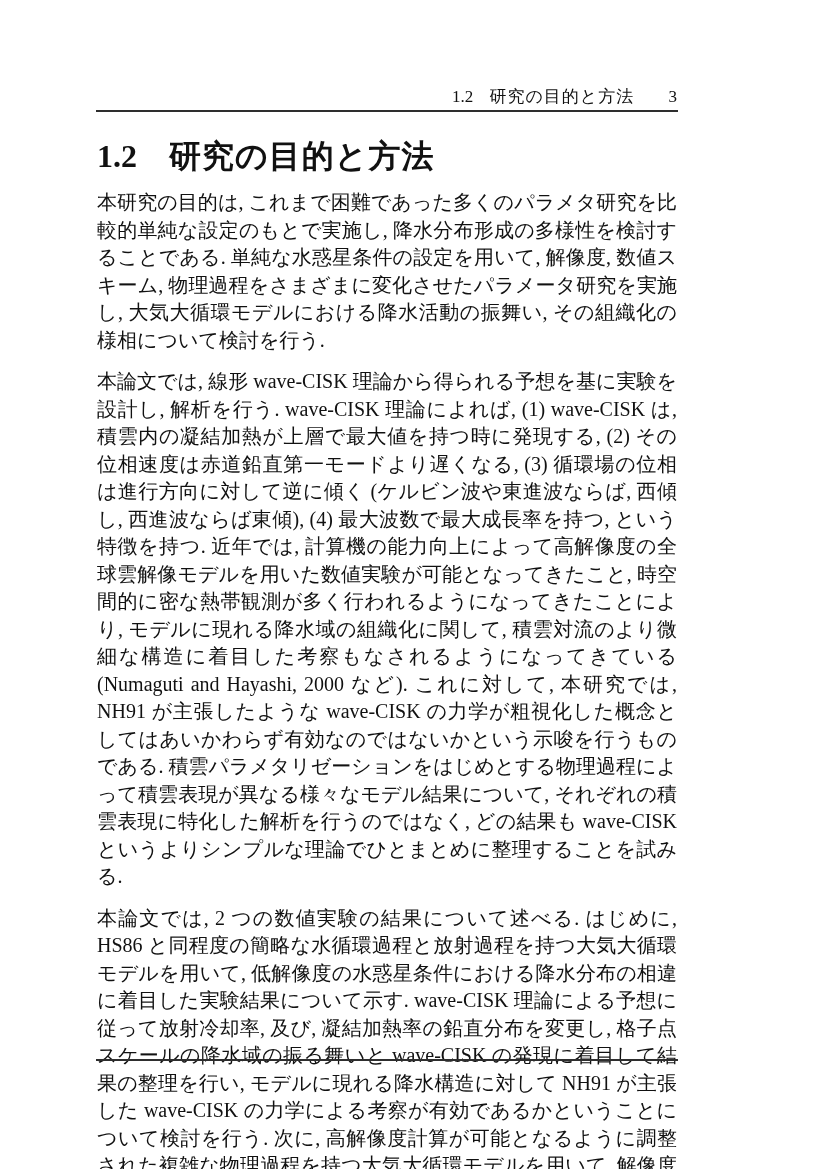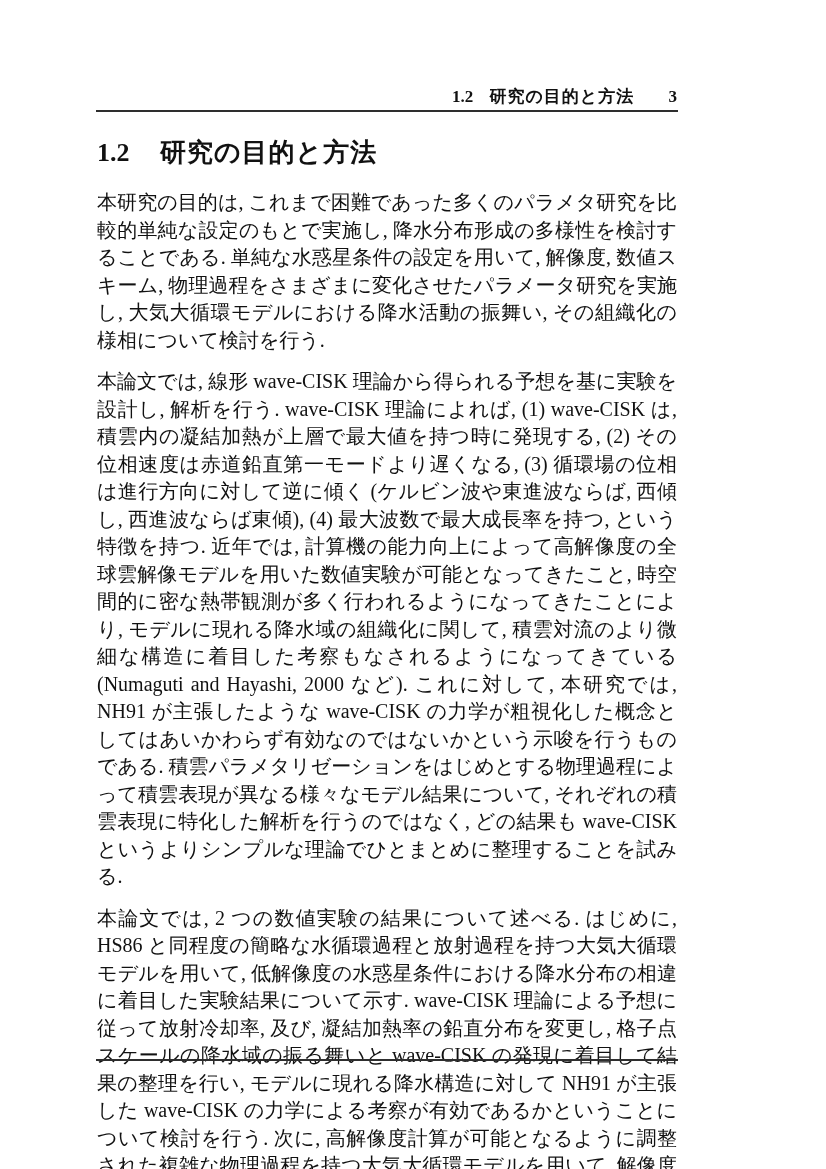--- a/index.html
+++ b/index.html
@@ -17,21 +17,21 @@
     overflow: hidden;
   }
   
   .running-header {
     position: absolute;
     left: 97px;
     top: 85px;
     width: 580px;
     text-align: right;
     font-size: 17px;
-    font-weight: 700;
+    font-weight: 400;
     white-space: nowrap;
   }
   .rh-num {
     font-family: "Liberation Serif", "DejaVu Serif", serif;
   }
   .rh-title {
     font-family: "Liberation Sans", "DejaVu Sans", sans-serif;
     margin-left: 12px;
     letter-spacing: 1px;
   }
@@ -45,21 +45,21 @@
     top: 110px;
     width: 582px;
     height: 2px;
     background: #2e2e2e;
   }
   
   .section-heading {
     position: absolute;
     left: 97px;
     top: 135px;
-    font-size: 26px;
+    font-size: 32px;
     font-weight: 700;
     white-space: nowrap;
   }
   .sh-num {
     font-family: "Liberation Serif", "DejaVu Serif", serif;
   }
   .sh-title {
     font-family: "Liberation Sans", "DejaVu Sans", sans-serif;
     margin-left: 24px;
     letter-spacing: 1px;

